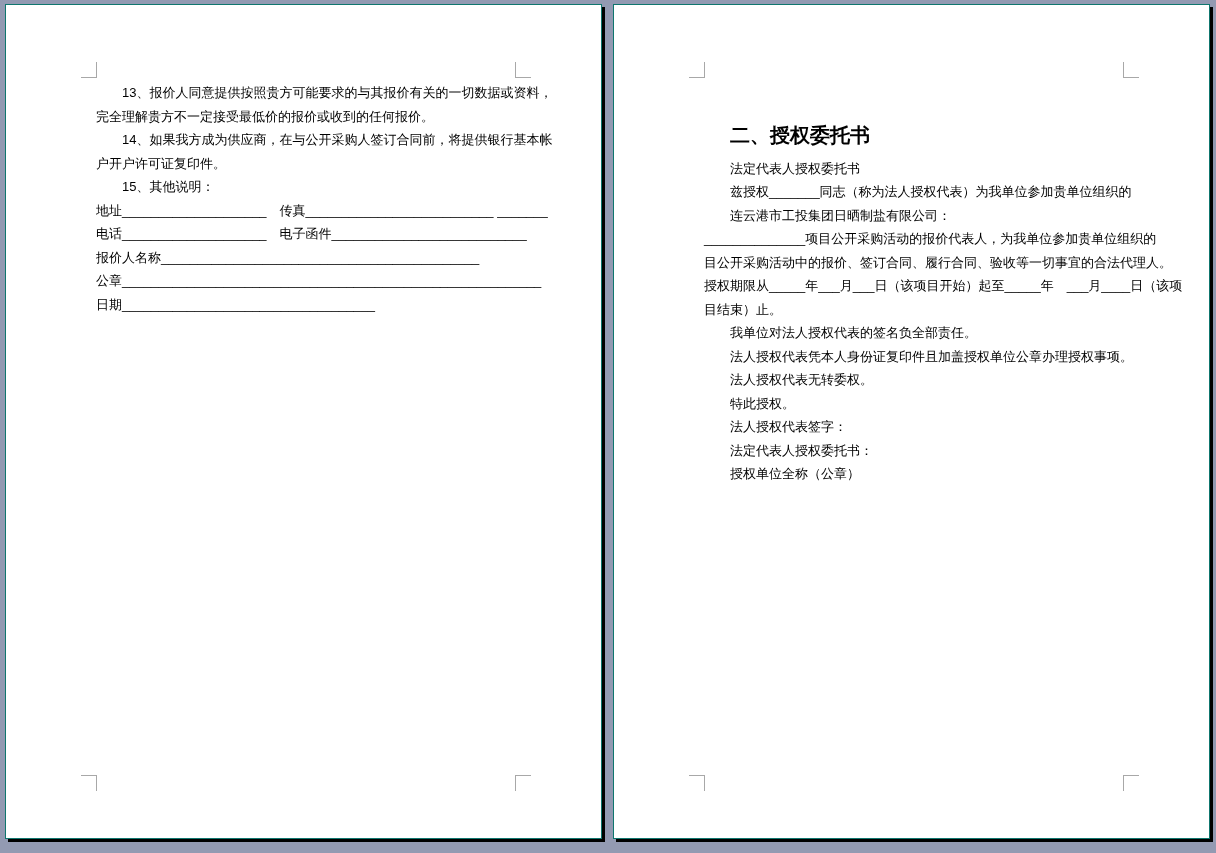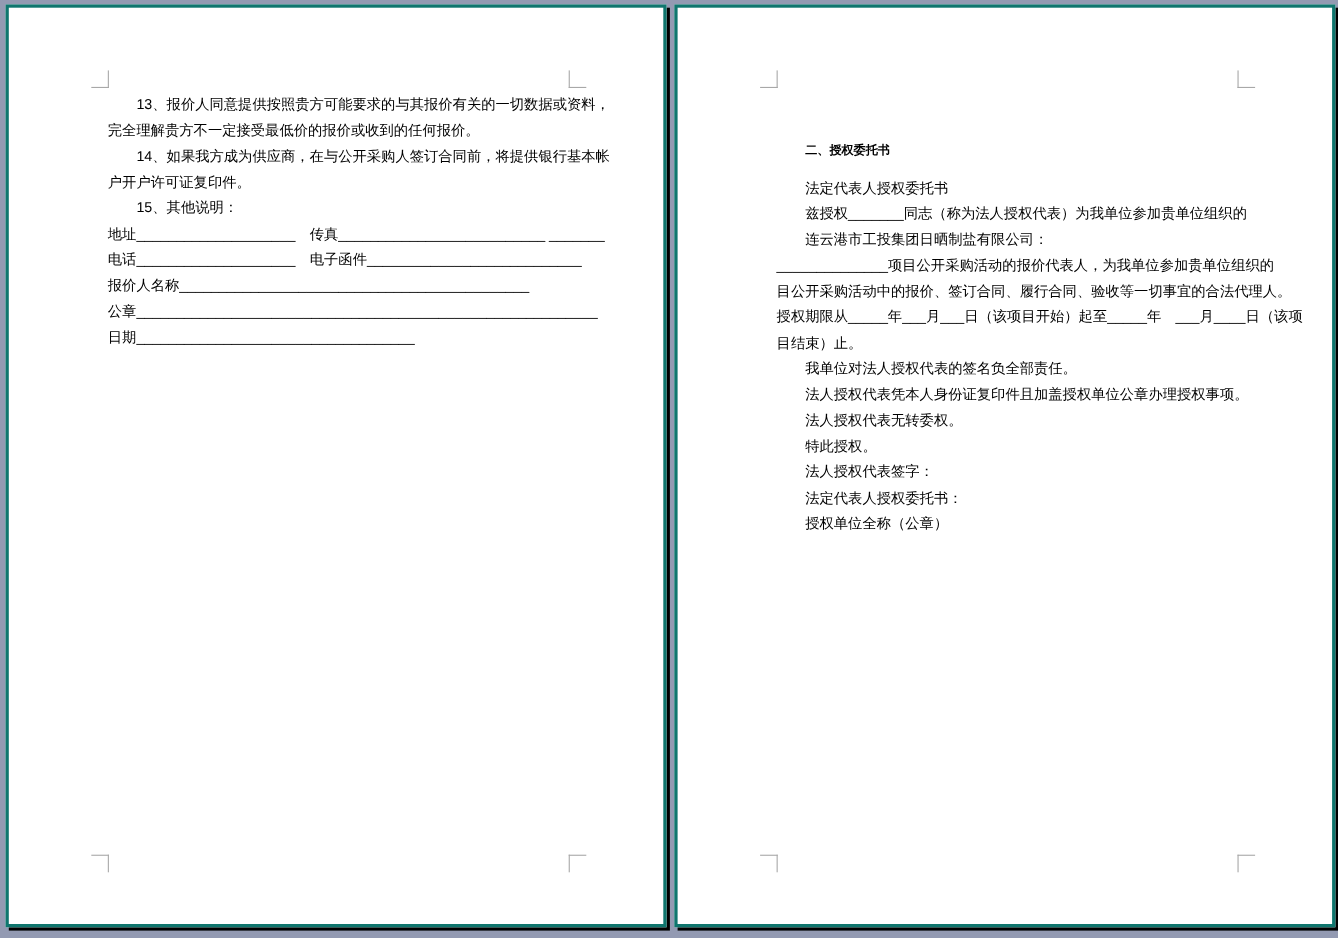--- a/index.html
+++ b/index.html
@@ -13,21 +13,21 @@
     overflow: hidden;
     background: #939AB2;
     font-family: "Liberation Sans", sans-serif;
   }
   .page {
     position: absolute;
     top: 4px;
     width: 595px;
     height: 833px;
     background: #FFFFFF;
-    border: 3px solid #0f766e;
+    border: 1px solid #0f766e;
     box-shadow: 3px 3px 0 #000000;
     overflow: hidden;
   }
   #page-1 { left: 5px; }
   #page-2 { left: 613px; }
 
   
   .crop {
     position: absolute;
     width: 15px;
@@ -50,21 +50,21 @@
   #page-1 .textarea { padding-top: 4px; }
 
   .line {
     height: 23.5px;
     white-space: nowrap;
   }
   .ind { text-indent: 26px; }
 
   .heading {
     font-weight: bold;
-    font-size: 11px;
+    font-size: 20px;
     margin-top: 47px;
     margin-bottom: 9px;
     white-space: nowrap;
   }
 </style>
 </head>
 <body>
 
 <div class="page" id="page-1">
   <div class="crop tl"></div>

